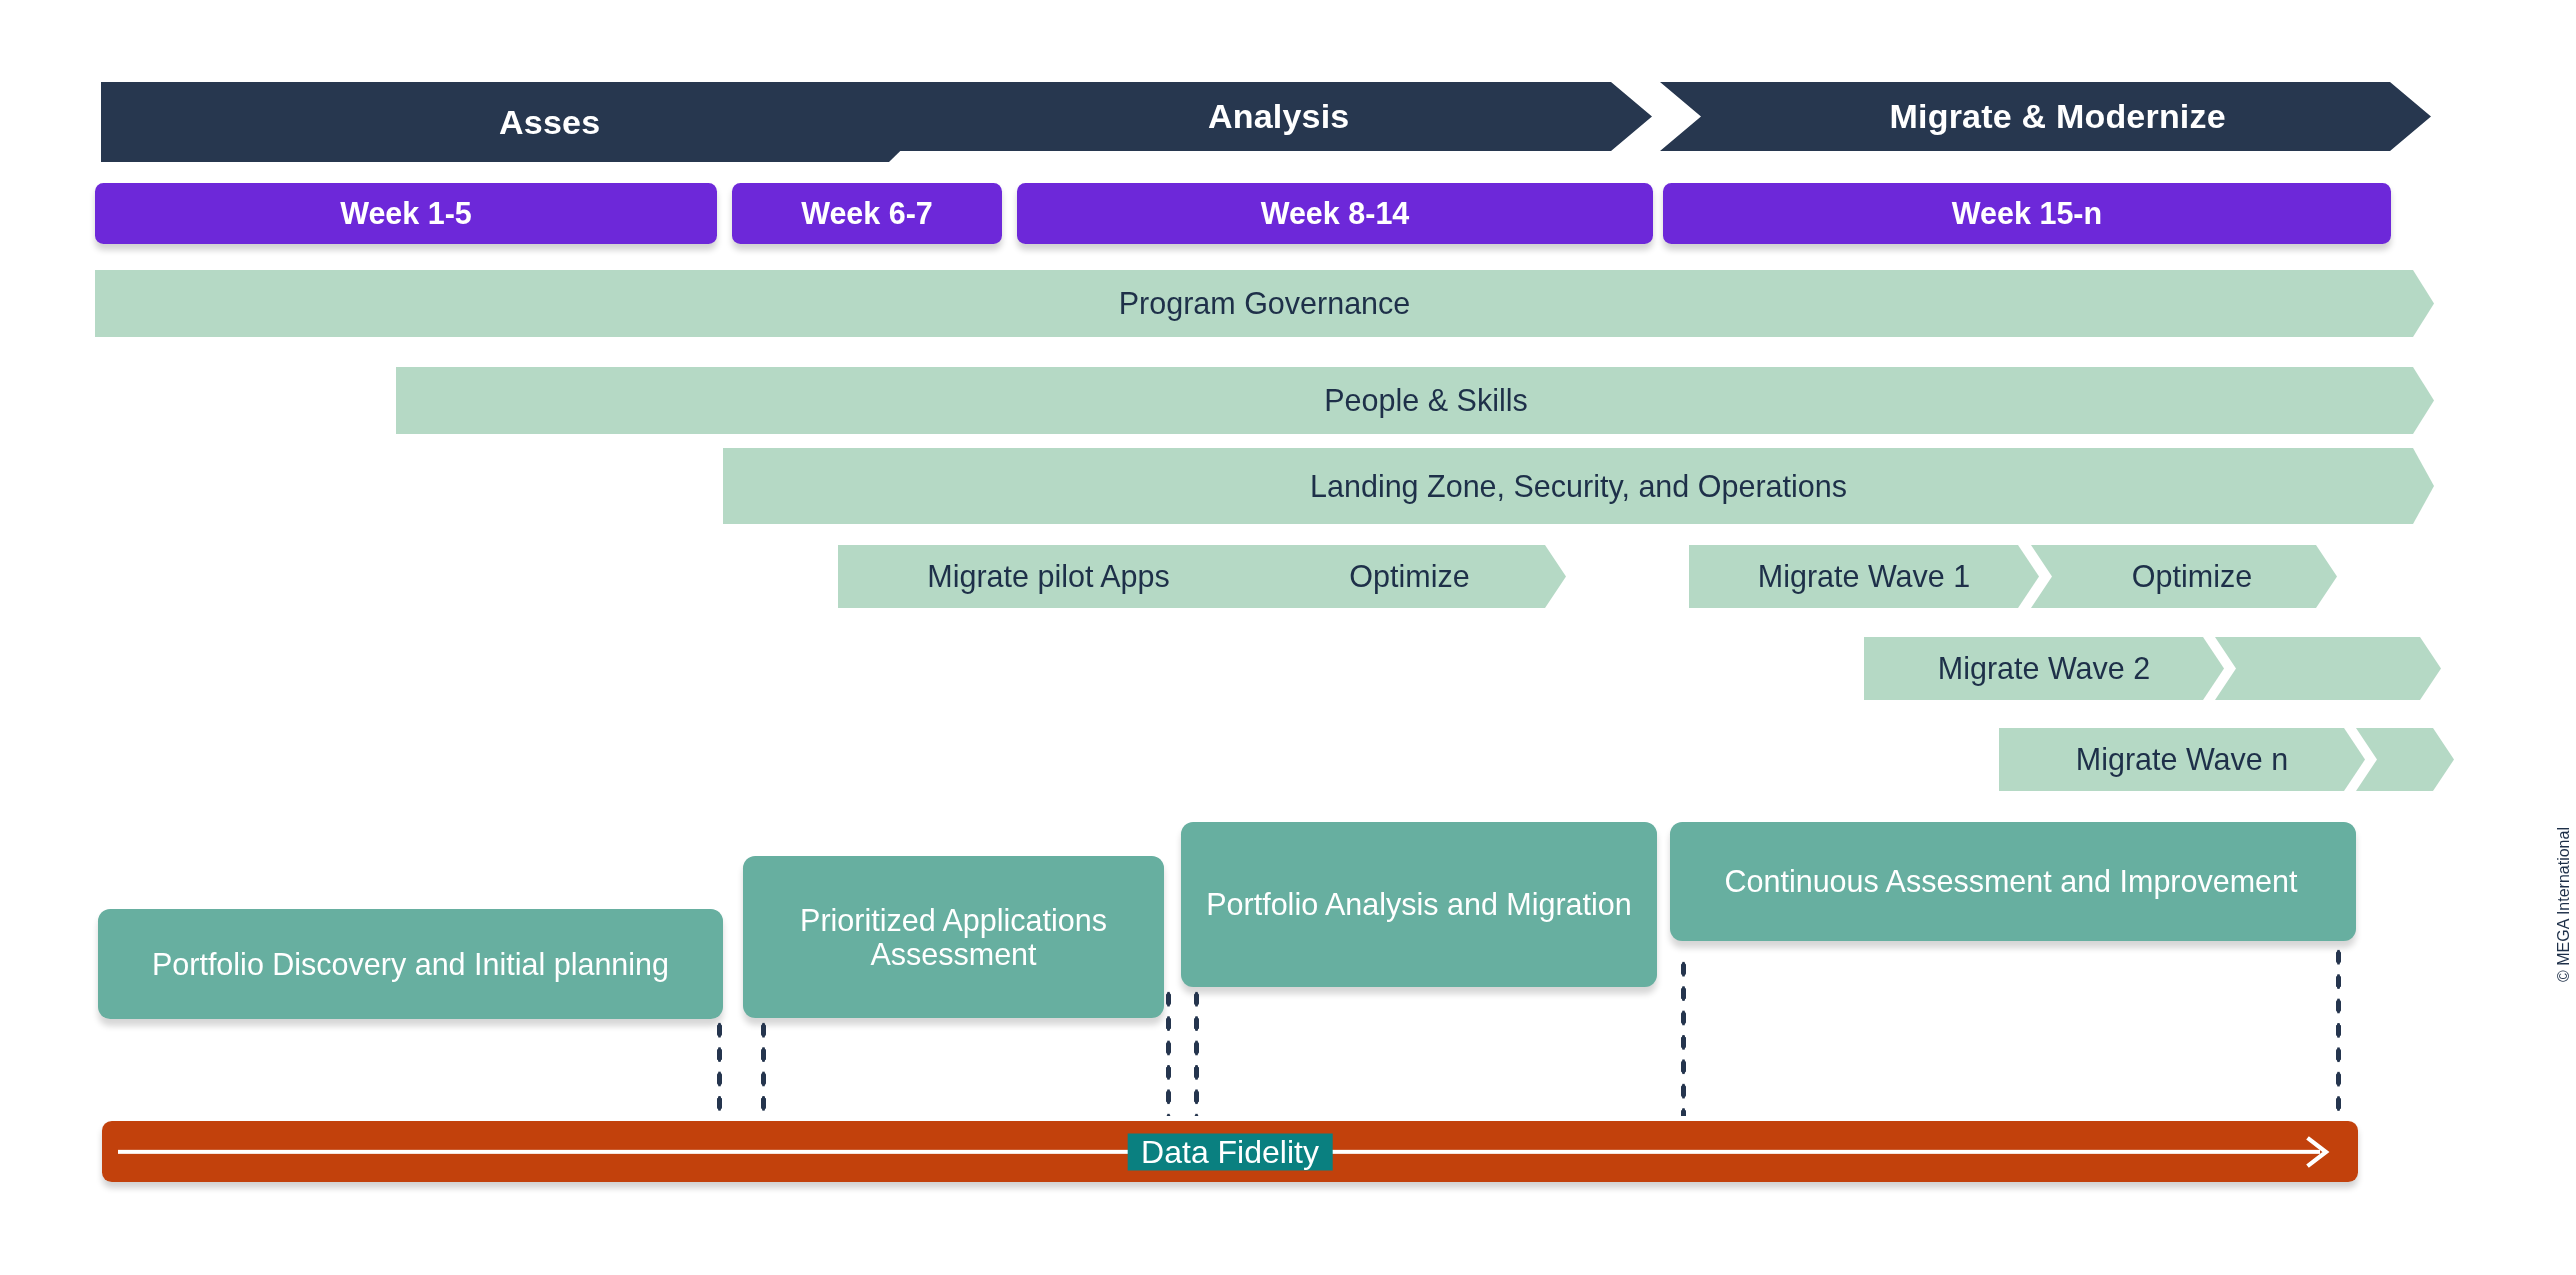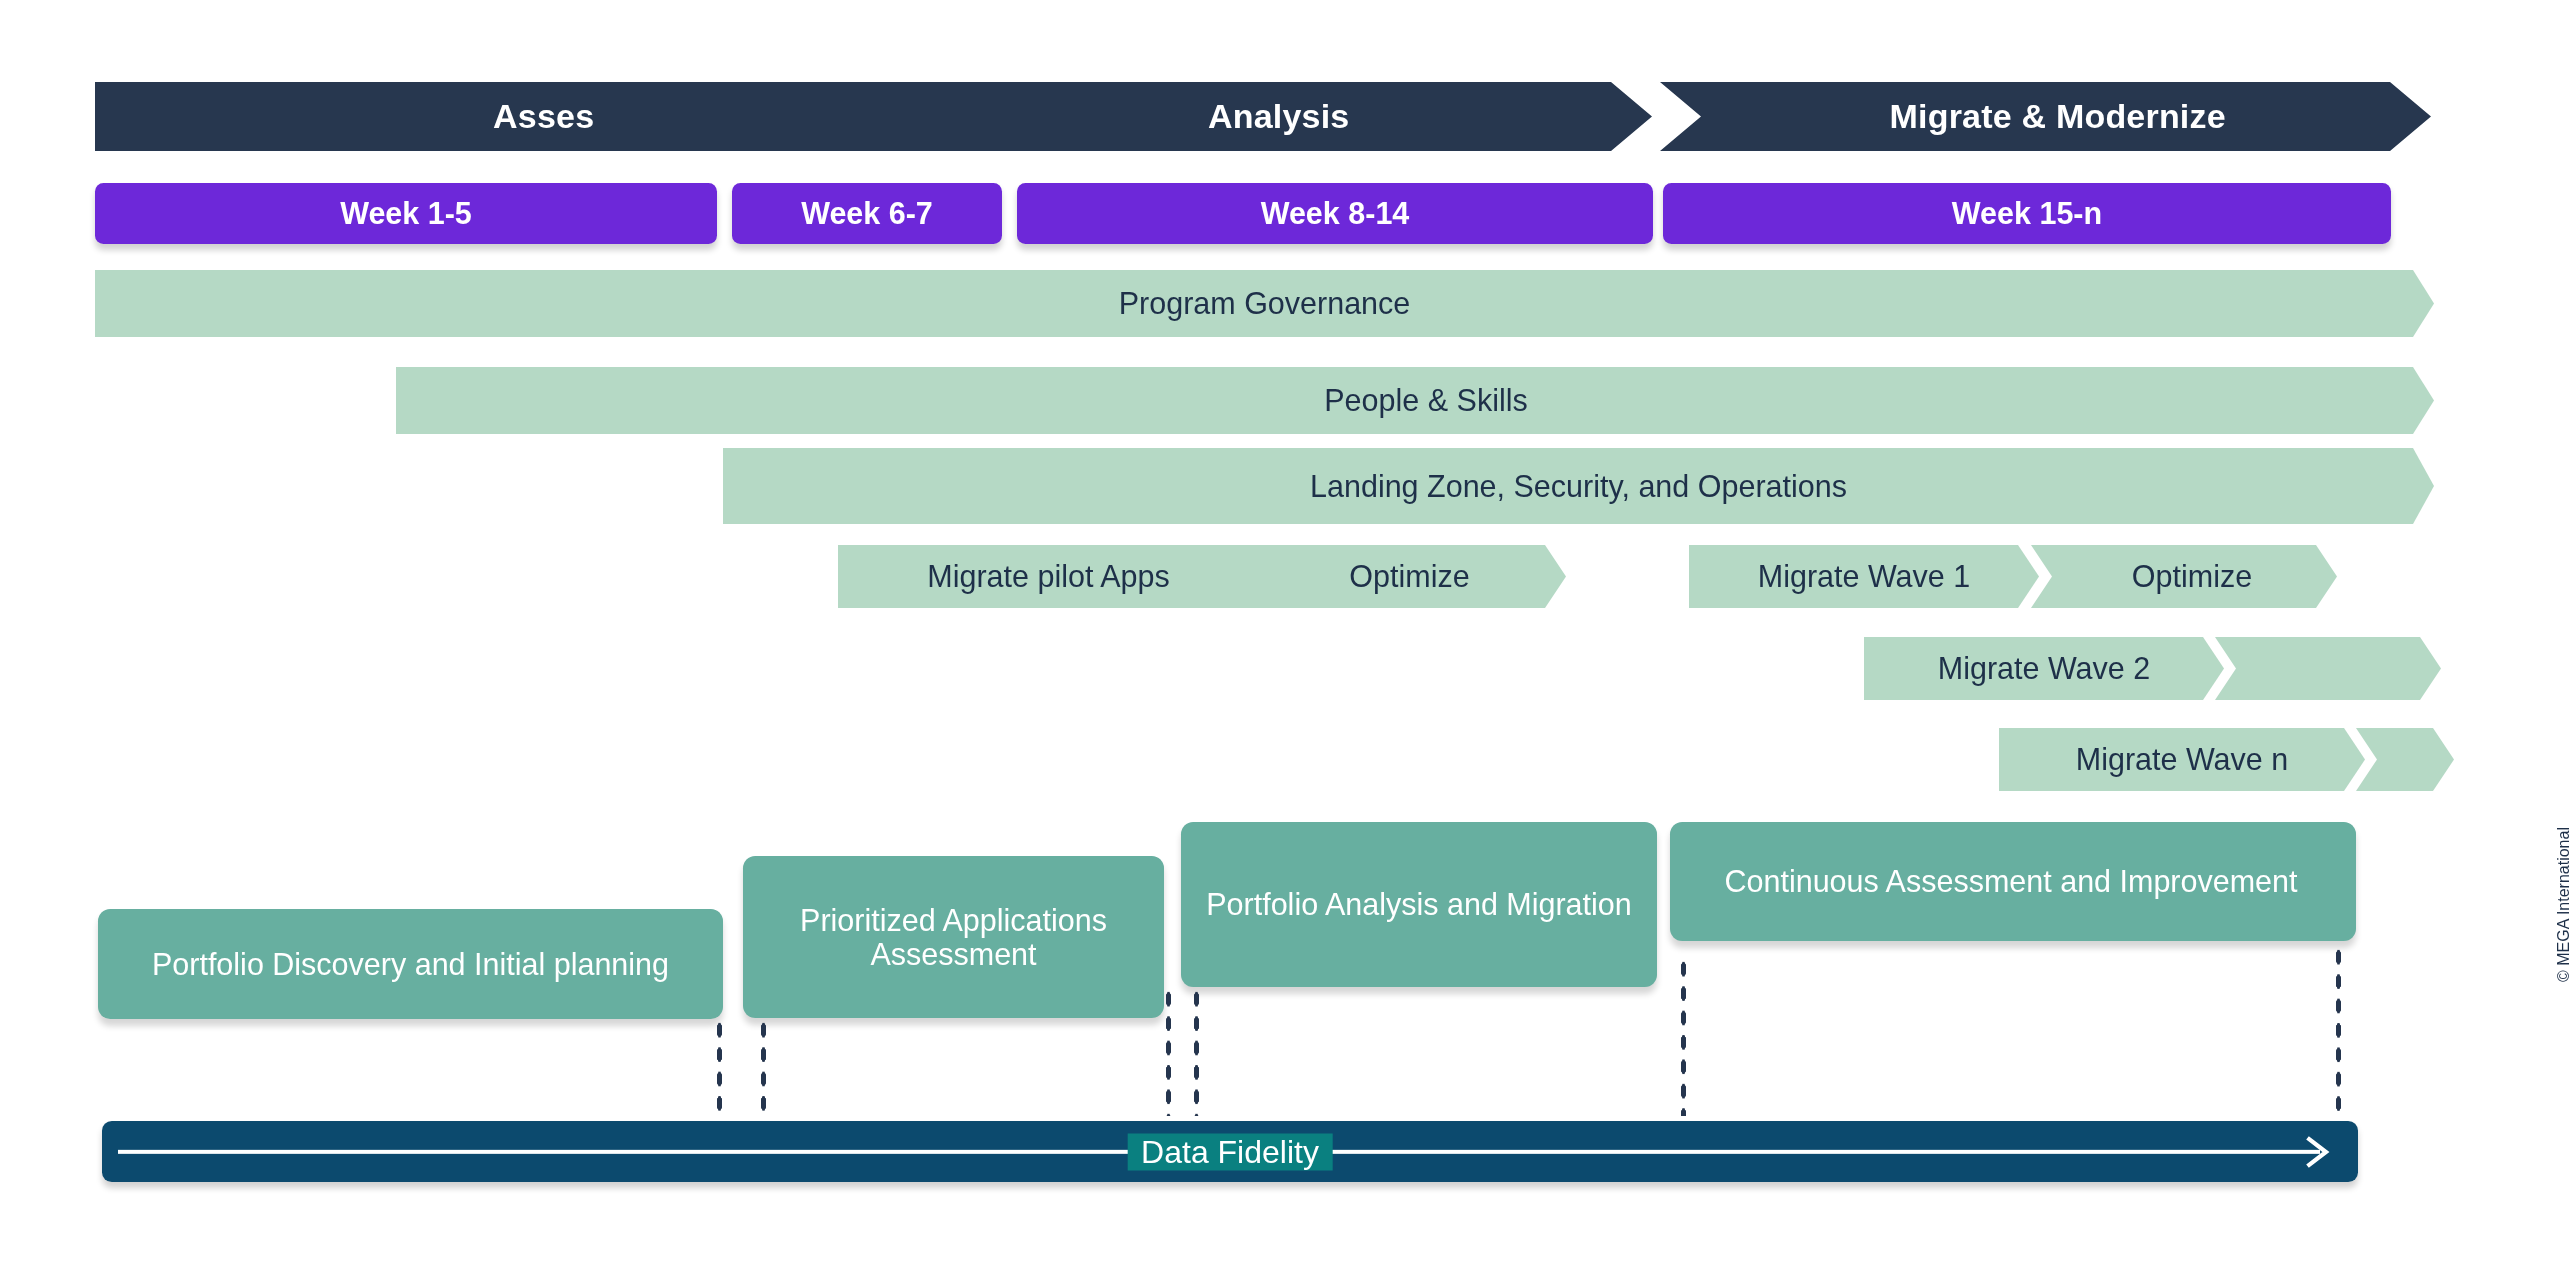--- a/index.html
+++ b/index.html
@@ -93,21 +93,21 @@
     width: 8.5px;
     background-image: radial-gradient(#25354E 42%, rgba(0,0,0,0) 44%);
     background-size: 8.5px 24.4px;
     background-repeat: repeat-y;
     background-position: center top;
   }
 
   
   #fidelity-bar {
     position: absolute;
-    background: #0c4a6e;
+    background: #c2410c;
     border-radius: 9.8px;
     box-shadow: 0 5.5px 6.7px rgba(0,0,0,0.18);
     display: flex;
     align-items: center;
   }
   #fidelity-bar .rule {
     position: absolute;
     height: 4.3px;
     background: #ffffff;
     top: 50%;
@@ -141,21 +141,21 @@
     transform-origin: left top;
     transform: rotate(-90deg);
   }
 </style>
 </head>
 <body>
 
 <div id="canvas">
 
   <div id="phases">
-      <div class="node phase first" style="left: 95px; top: 82px; width: 829px; height: 69px; padding-left: 44px;">
+      <div class="node phase first" style="left: 101px; top: 82px; width: 829px; height: 80px; padding-left: 44px;">
         <span class="ptext">Asses</span>
       </div>
       <div class="node phase mid" style="left: 881px; top: 82px; width: 771px; height: 69px;">
         <span class="ptext">Analysis</span>
       </div>
       <div class="node phase last" style="left: 1660px; top: 82px; width: 771px; height: 69px;">
         <span class="ptext">Migrate &amp; Modernize</span>
       </div>
     </div>
 

